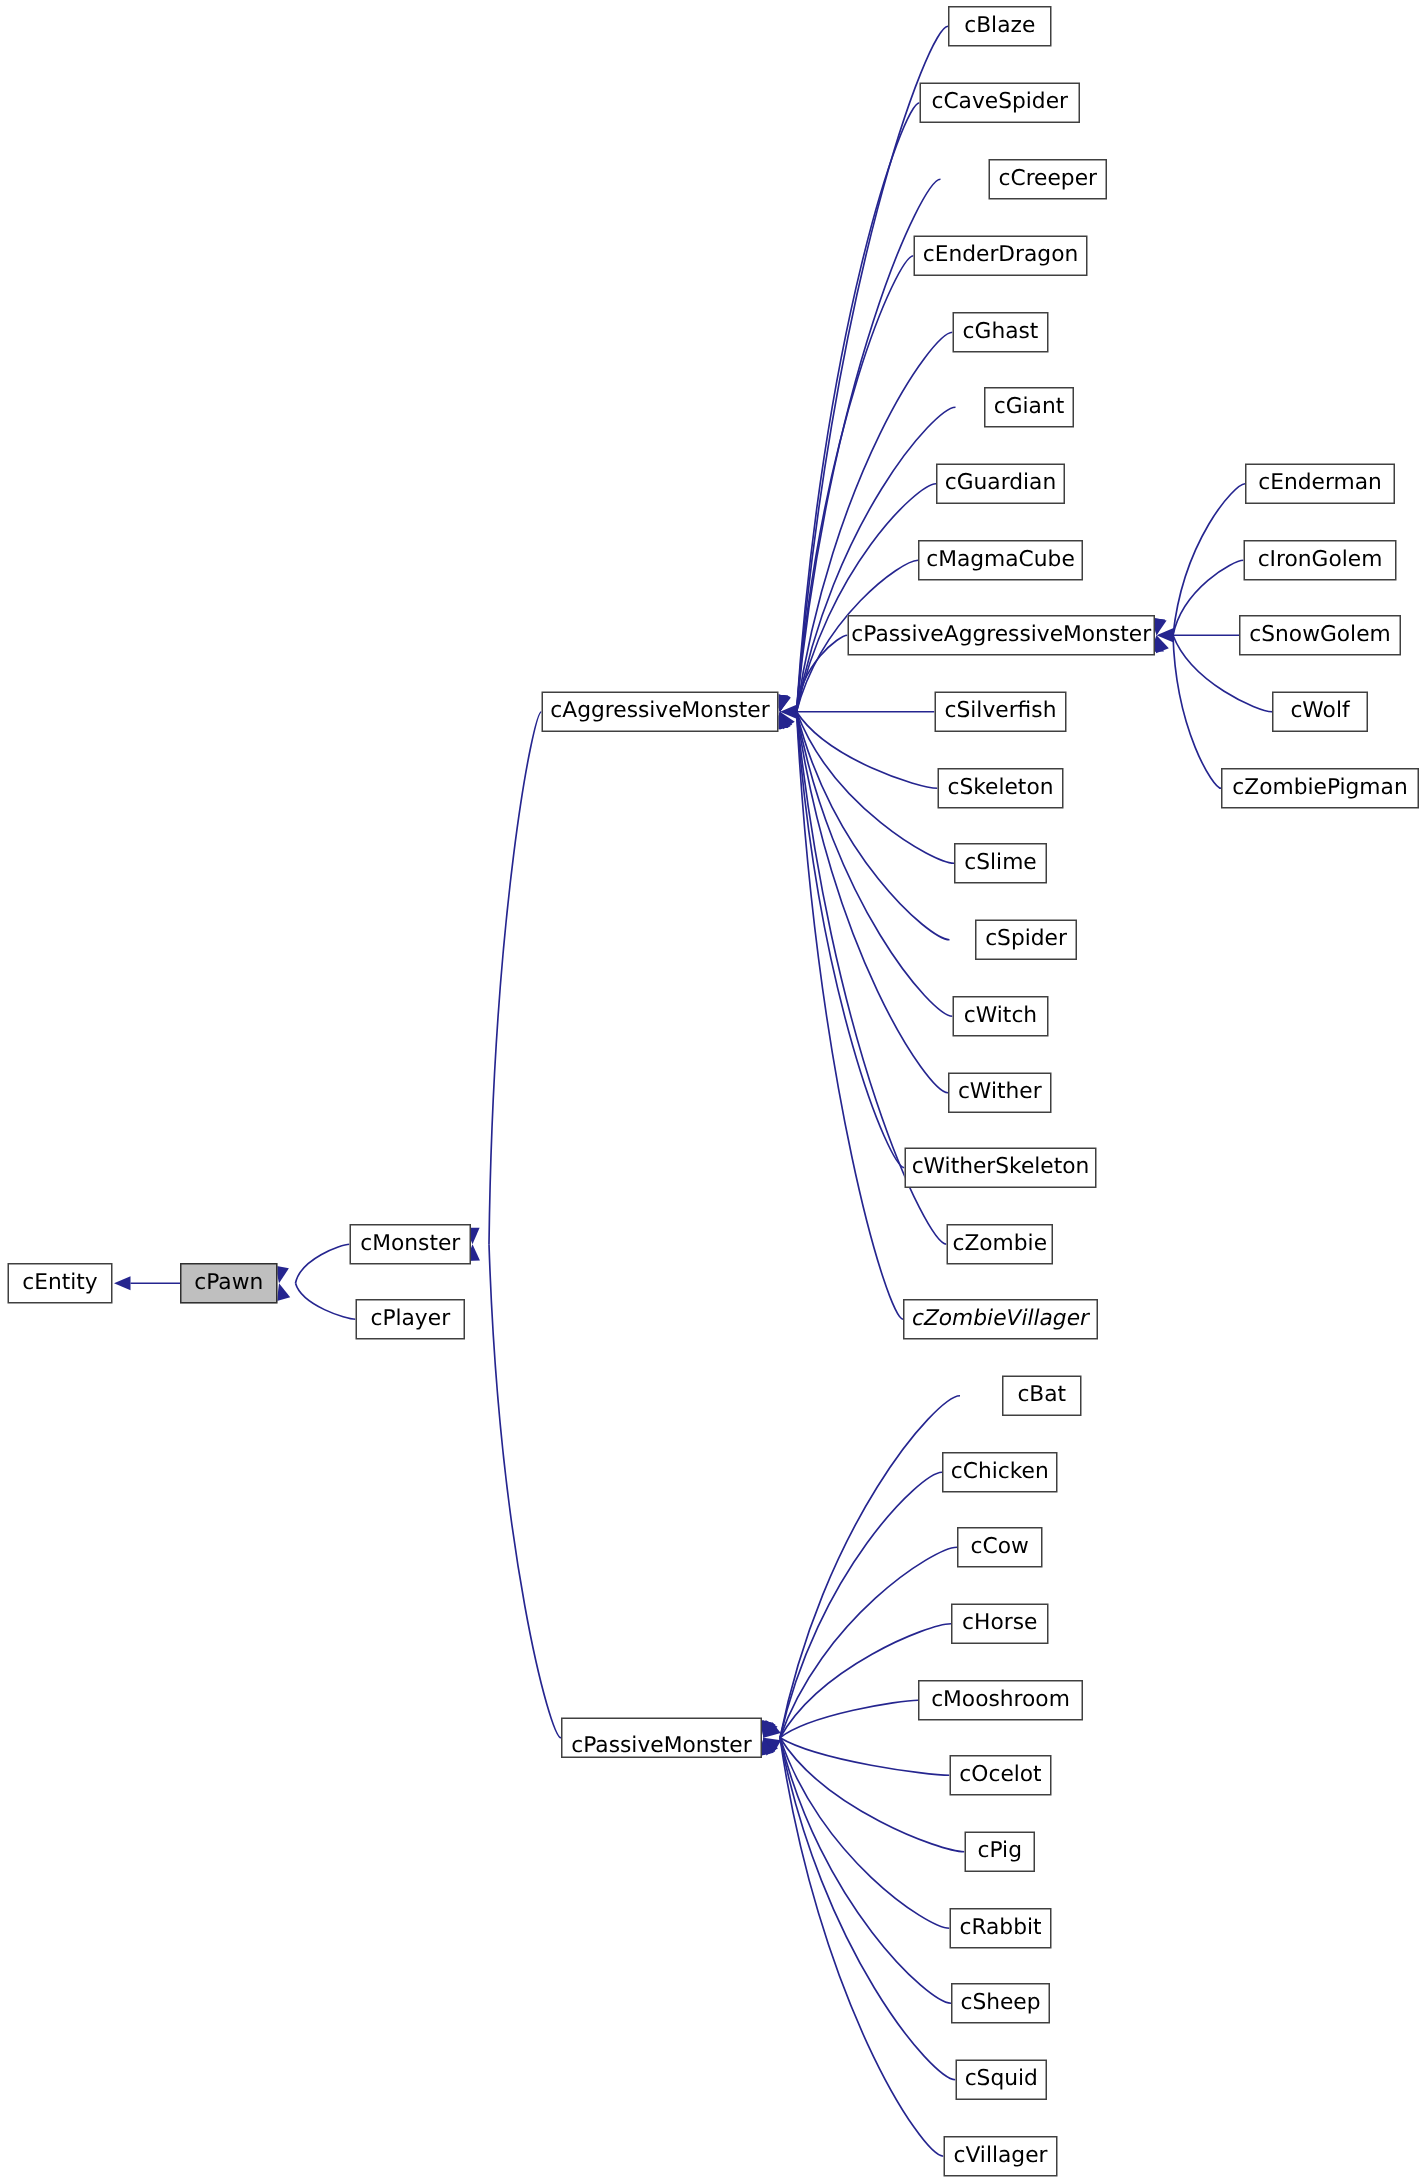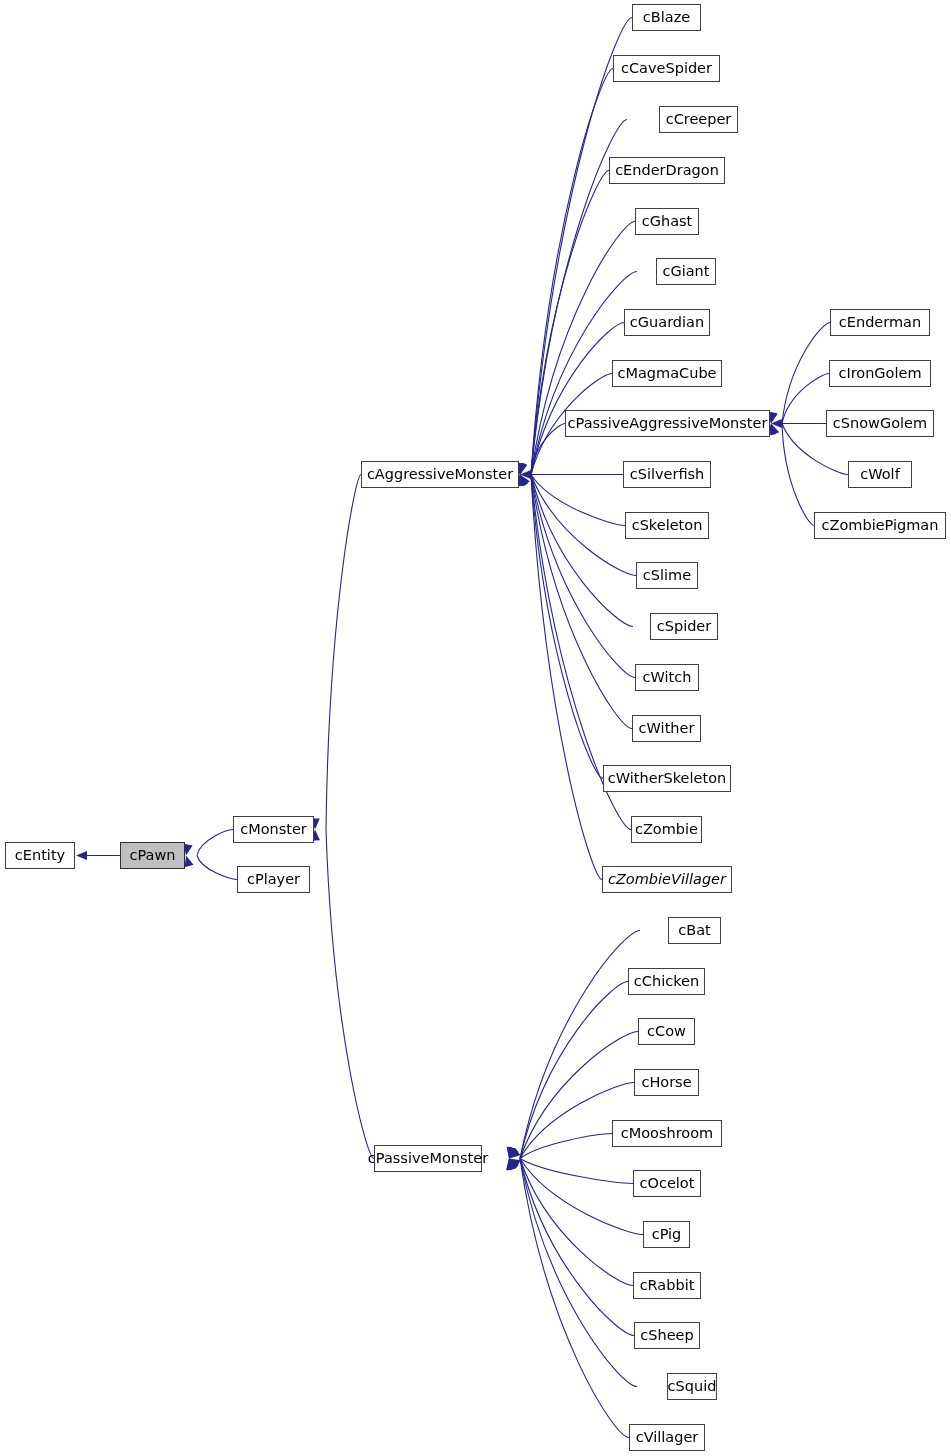--- a/index.html
+++ b/index.html
@@ -218,21 +218,21 @@
       </div>
       <div class="node" style="left: 233px; top: 816px; width: 81px;">
         <span>cMonster</span>
       </div>
       <div class="node" style="left: 237px; top: 866px; width: 73px;">
         <span>cPlayer</span>
       </div>
       <div class="node" style="left: 361px; top: 461px; width: 158px;">
         <span>cAggressiveMonster</span>
       </div>
-      <div class="node" style="left: 374px; top: 1145px; width: 108px;">
+      <div class="node" style="left: 374px; top: 1145px; width: 134px; align-items: flex-end;">
         <span>cPassiveMonster</span>
       </div>
       <div class="node" style="left: 565px; top: 410px; width: 205px;">
         <span>cPassiveAggressiveMonster</span>
       </div>
       <div class="node" style="left: 632px; top: 4px; width: 69px;">
         <span>cBlaze</span>
       </div>
       <div class="node" style="left: 613px; top: 55px; width: 107px; align-items: center;">
         <span>cCaveSpider</span>
@@ -317,20 +317,20 @@
       </div>
       <div class="node" style="left: 643px; top: 1221px; width: 47px;">
         <span>cPig</span>
       </div>
       <div class="node" style="left: 633px; top: 1272px; width: 68px;">
         <span>cRabbit</span>
       </div>
       <div class="node" style="left: 634px; top: 1322px; width: 66px;">
         <span>cSheep</span>
       </div>
-      <div class="node" style="left: 667px; top: 1373px; width: 50px;">
+      <div class="node" style="left: 637px; top: 1373px; width: 61px;">
         <span>cSquid</span>
       </div>
       <div class="node" style="left: 629px; top: 1424px; width: 76px;">
         <span>cVillager</span>
       </div>
     </div>
 </div>
 
 </body></html>

